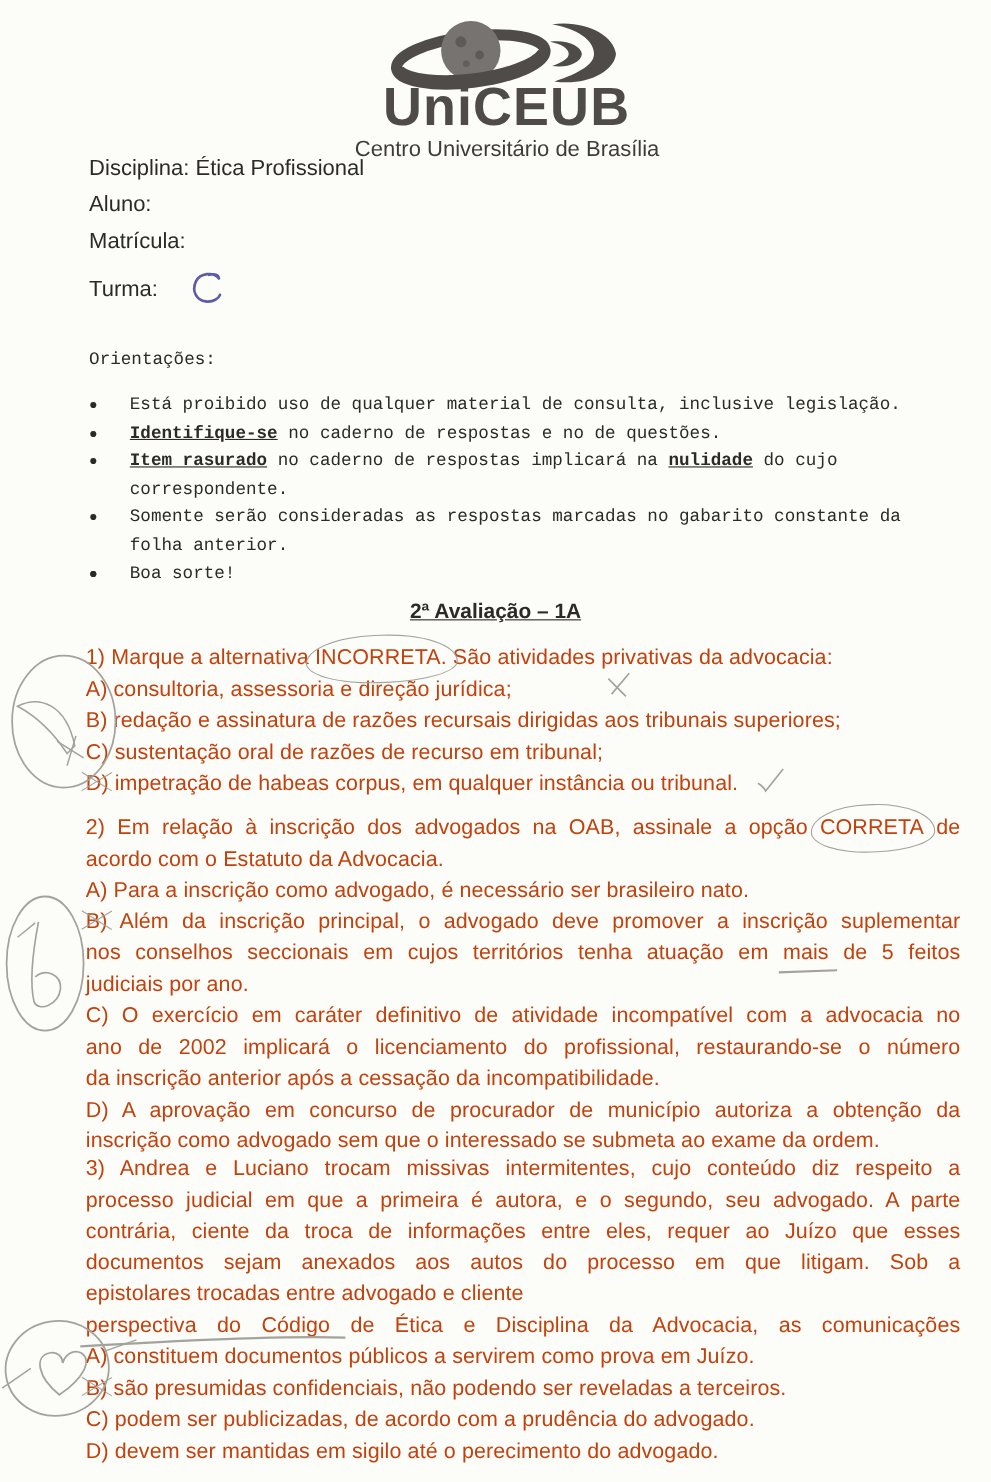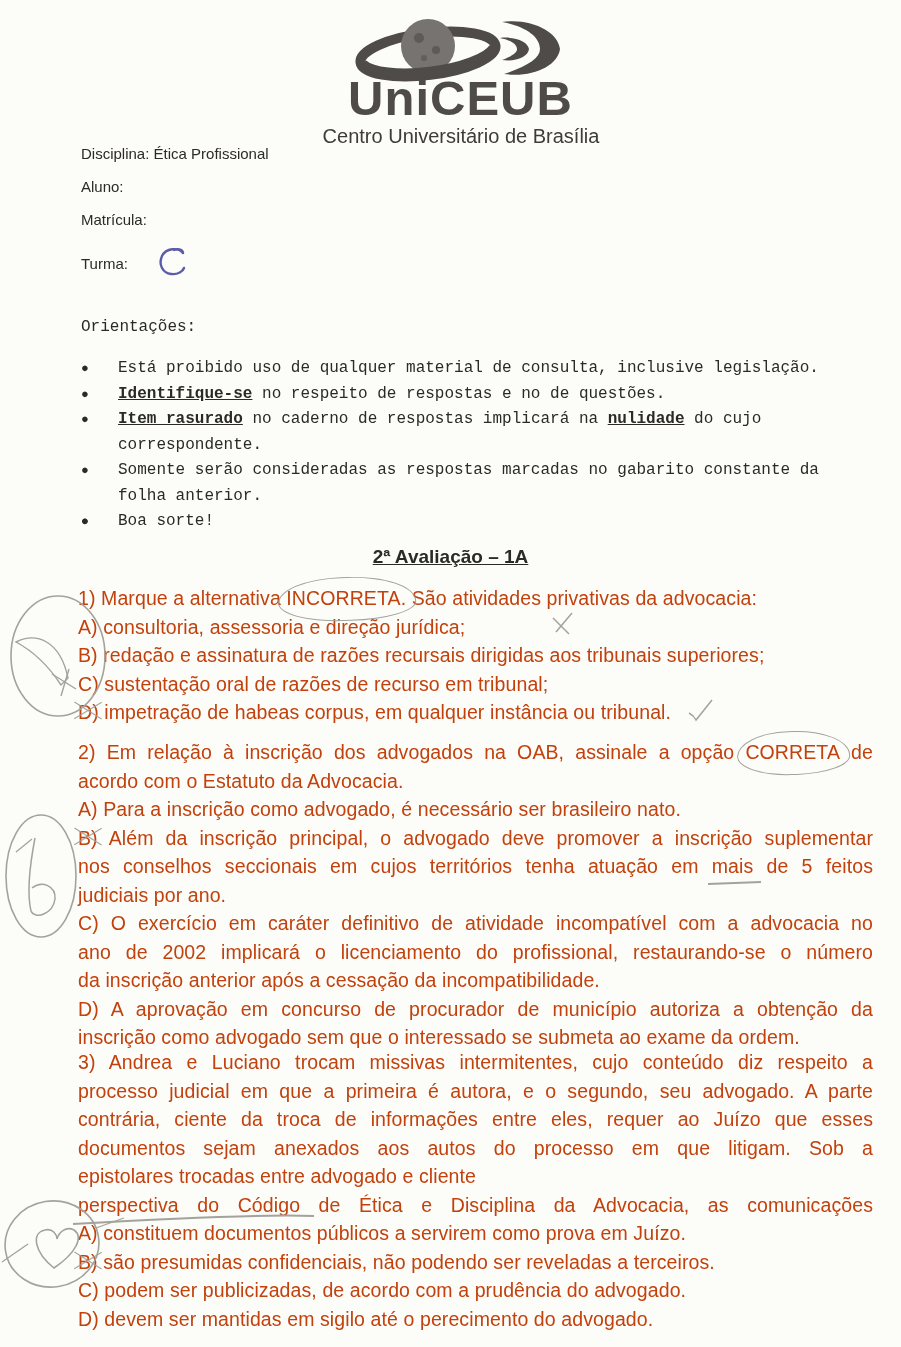--- a/index.html
+++ b/index.html
@@ -14,21 +14,21 @@
     position:relative;width:901px;height:1347px;margin:0 auto;
     background:var(--paper);color:var(--ink);overflow:hidden;
     font-family:"Liberation Sans",sans-serif;
   }
   
   .logo-block{position:absolute;top:8px;left:0;width:100%;text-align:center;}
   .logo-mark{display:block;margin:0 auto -26px auto;}
   .logo-name{font-weight:bold;font-size:49px;letter-spacing:1px;color:var(--logo);line-height:1.0;padding-left:20px;}
   .logo-tagline{font-size:20px;color:#3e3c39;margin-top:2px;padding-left:21px;}
   
-  .form-block{position:absolute;top:145px;left:81px;font-size:15px;color:#2c2a27;}
+  .form-block{position:absolute;top:145px;left:81px;font-size:20px;color:#2c2a27;}
   .form-line{height:17px;margin-bottom:16px;line-height:17px;}
   .hand-c{vertical-align:-9px;margin-left:27px;}
   
   .orient-block{position:absolute;top:318px;left:81px;width:760px;font-size:16px;color:#2b2a27;font-family:Liberation Mono, monospace;}
   .orient-title{margin-bottom:20px;}
   .o-item{line-height:25.5px;padding-left:37px;position:relative;}
   .bullet{position:absolute;left:0;top:0;font-size:13px;}
   .bu{font-weight:bold;text-decoration:underline;}
   
   .exam-title{position:absolute;top:546px;left:0;width:100%;text-align:center;
@@ -95,21 +95,21 @@
       </svg>
     </div>
   </div>
 
   <div class="orient-block">
     <div class="orient-title">Orientações:</div>
     <div class="o-item">
       <span class="bullet">●</span><span>Está proibido uso de qualquer material de consulta, inclusive legislação.</span>
     </div>
     <div class="o-item">
-      <span class="bullet">●</span><span class="bu">Identifique-se</span><span> no respeito de respostas e no de questões.</span>
+      <span class="bullet">●</span><span class="bu">Identifique-se</span><span> no caderno de respostas e no de questões.</span>
     </div>
     <div class="o-item">
       <span class="bullet">●</span><span class="bu">Item rasurado</span><span> no caderno de respostas implicará na </span><span class="bu">nulidade</span><span> do cujo correspondente.</span>
     </div>
     <div class="o-item">
       <span class="bullet">●</span><span>Somente serão consideradas as respostas marcadas no gabarito constante da folha anterior.</span>
     </div>
     <div class="o-item">
       <span class="bullet">●</span>
     </div>

